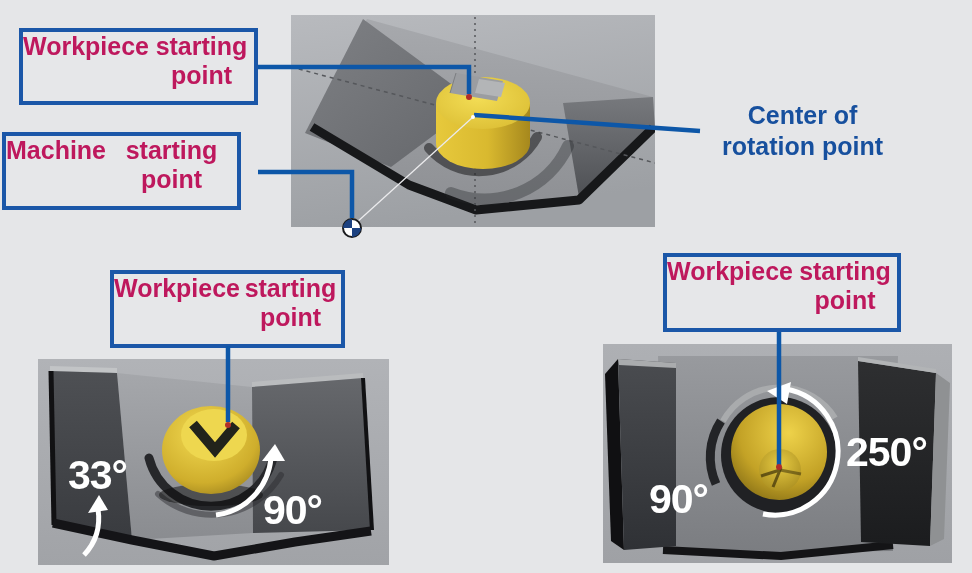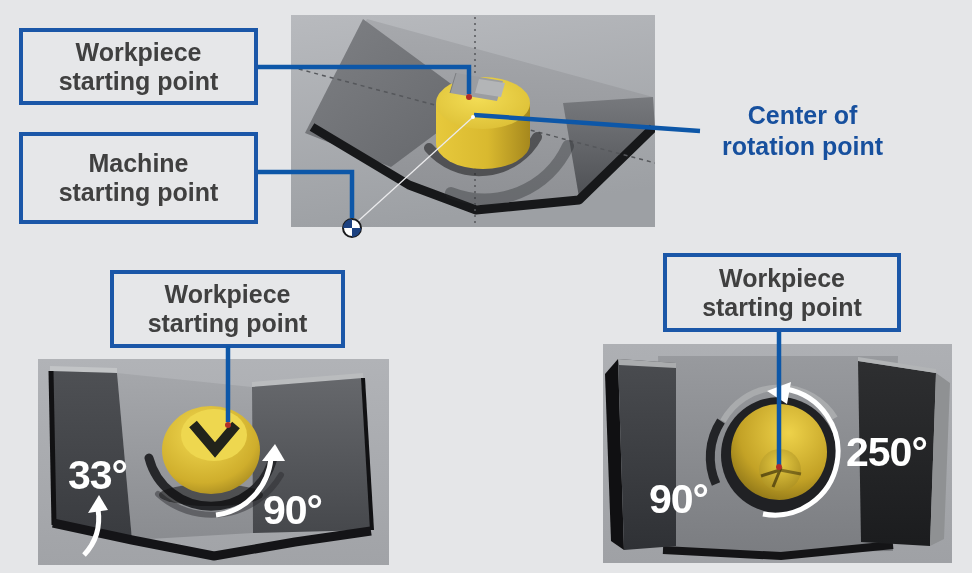--- a/index.html
+++ b/index.html
@@ -5,23 +5,23 @@
   html,body{margin:0;padding:0;}
   .canvas{
     position:relative;width:972px;height:573px;overflow:hidden;
     background:#e5e6e8;
     font-family:"Liberation Sans", sans-serif;
   }
   .photo{position:absolute;z-index:1;}
   .photo svg{display:block;width:100%;height:100%;}
   .callout{
     position:absolute;z-index:2;box-sizing:border-box;
-    border:4px solid #1b57a8;background:#e6e7e9;color:#404040;
+    border:4px solid #1b57a8;background:#e6e7e9;color:#be185d;
     font-weight:bold;font-size:25px;line-height:29px;text-align:center;
-    display:flex;flex-direction:column;justify-content:center;
+    display:flex;justify-content:center;
   }
   .freelabel{
     position:absolute;z-index:2;color:#17509e;font-weight:bold;
     font-size:25px;line-height:31px;text-align:center;
   }
   .angle{
     position:absolute;z-index:4;color:#ffffff;font-weight:bold;
     font-size:41px;line-height:1;letter-spacing:-1px;
   }
   .overlay{position:absolute;inset:0;z-index:3;pointer-events:none;}
@@ -201,21 +201,21 @@
       </g>
     </svg>
     <div class="angle" style="left:46px;top:135px">90°</div>
     <div class="angle" style="left:243px;top:88px">250°</div>
   </div>
 
   <div class="callout" style="left:19px;top:28px;width:239px;height:77px">
     <span>Workpiece</span>
     <span>starting point</span>
   </div>
-  <div class="callout" style="left:19px;top:132px;width:239px;height:92px">
+  <div class="callout" style="left:2px;top:132px;width:239px;height:78px">
     <span>Machine</span>
     <span>starting point</span>
   </div>
   <div class="callout" style="left:110px;top:270px;width:235px;height:78px">
     <span>Workpiece</span>
     <span>starting point</span>
   </div>
   <div class="callout" style="left:663px;top:253px;width:238px;height:79px">
     <span>Workpiece</span>
     <span>starting point</span>

